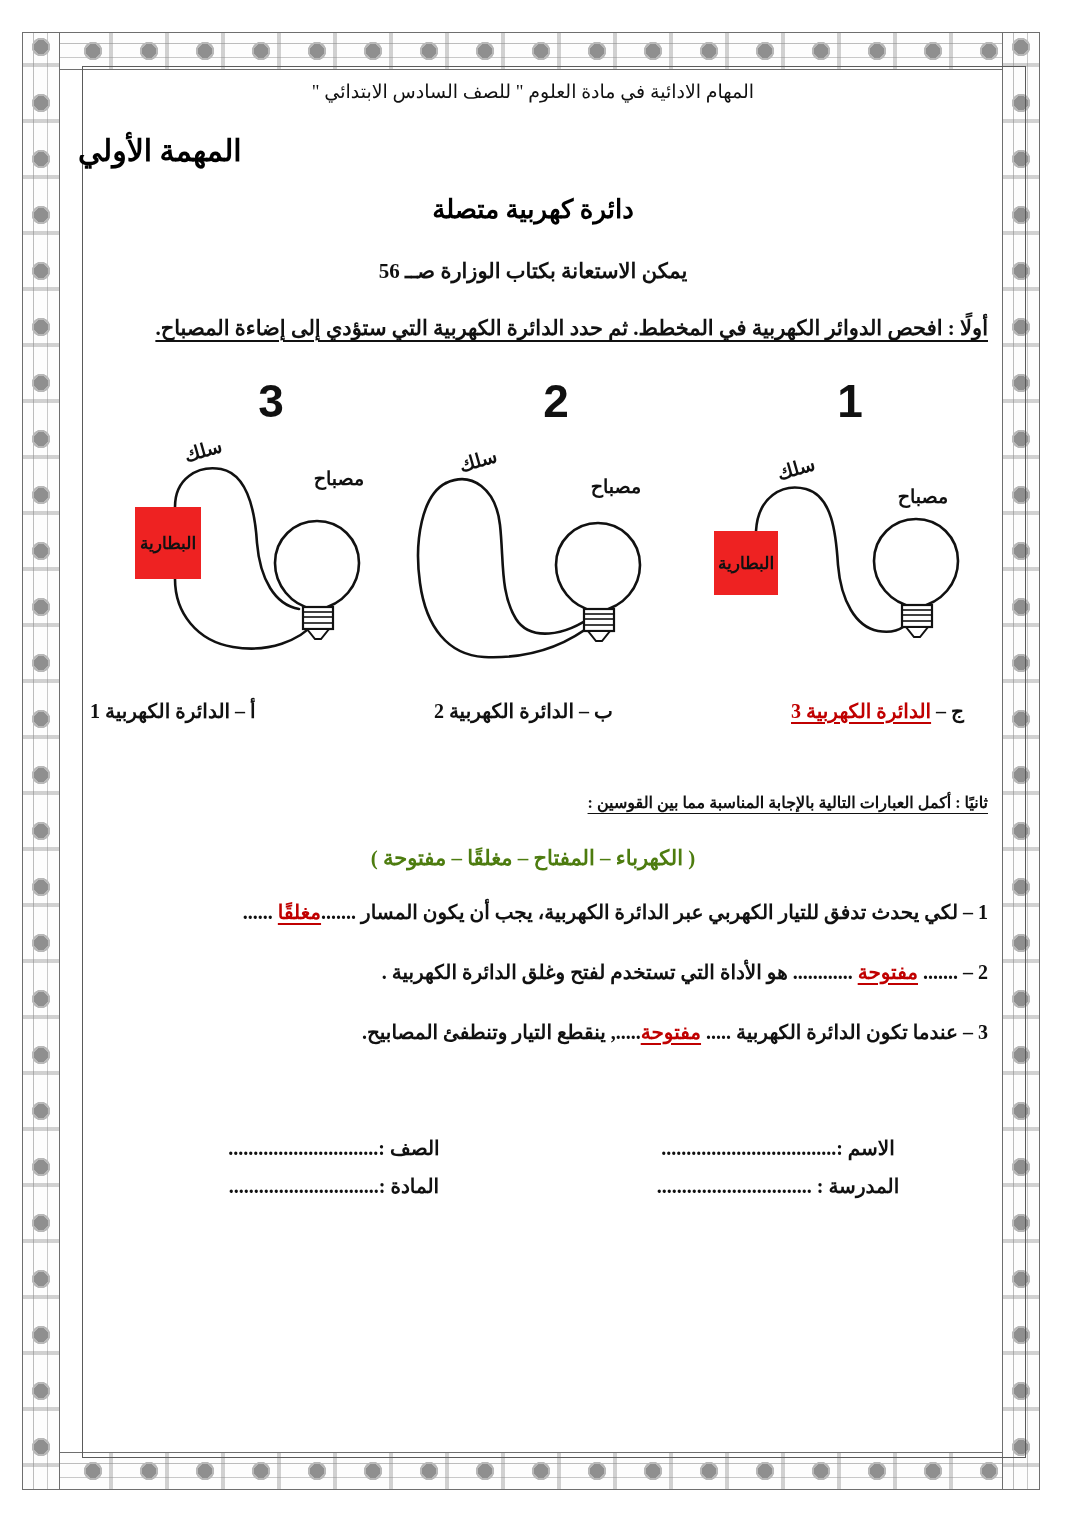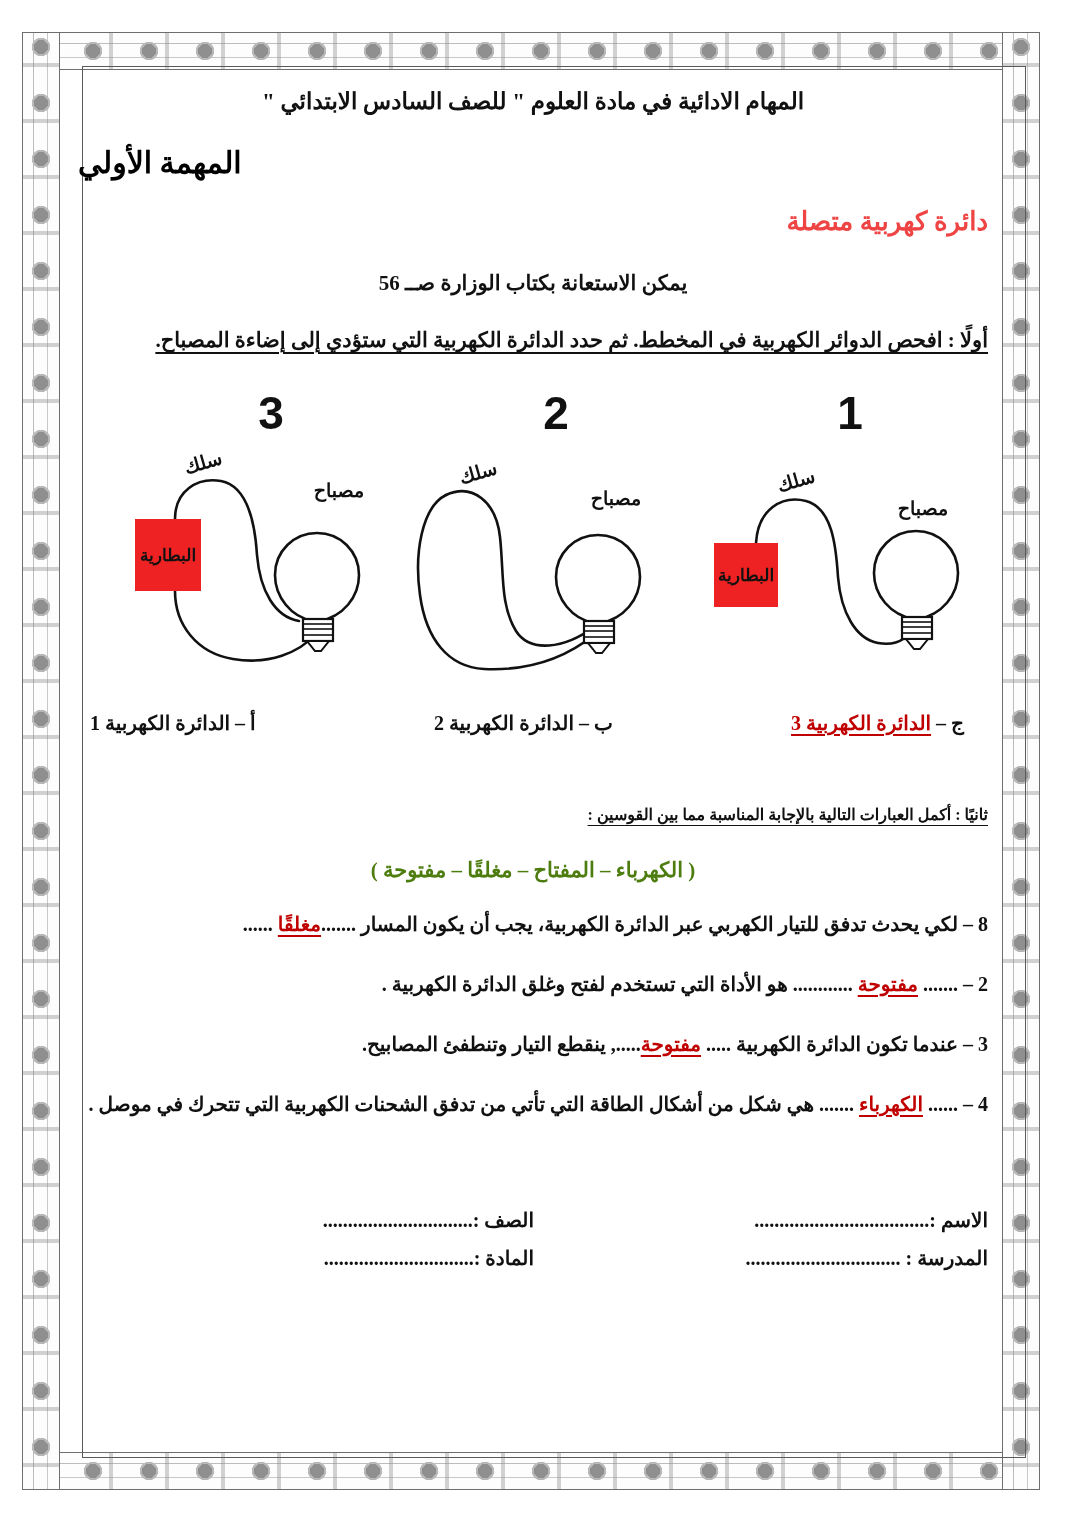--- a/index.html
+++ b/index.html
@@ -67,37 +67,38 @@
   
   .content{
     position:absolute;
     left:78px;top:60px;
     width:910px;
     text-align:right;
   }
 
   .doc-header{
     text-align:center;
-    font-weight:bold;
-    font-size:23px;
+    font-weight:normal;
+    font-size:19px;
     color:#111;
     letter-spacing:0;
-    margin:28px 0 0 0;
+    margin:20px 0 0 0;
   }
   .title-main{
     text-align:left;
     font-weight:bold;
     font-size:30px;
     color:#000;
     margin:30px 0 0 0;
   }
   .title-sub{
+    text-align:center;
     font-weight:bold;
     font-size:26px;
-    color:#ef4444;
+    color:#000000;
     margin:26px 0 0 0;
   }
   .ref-line{
     text-align:center;
     font-weight:bold;
     font-size:21px;
     color:#111;
     margin:34px 0 0 0;
   }
   .q-heading{
@@ -176,21 +177,21 @@
     font-weight:bold;
     font-size:20px;
     color:#111;
   }
   .ff-row{
     display:flex;
     justify-content:flex-start;
     gap:34px;
     line-height:1.9;
   }
-  .ff-cell{white-space:nowrap;}
+  .ff-cell{white-space:nowrap;text-align:center;}
   .ff-cell.right-col{width:420px;}
   .ff-cell.left-col{width:400px;}
   .dots{letter-spacing:1px;}
 </style>
 </head>
 <body>
 
 <div class="page">
 
   <div class="ornate-frame">
@@ -297,34 +298,31 @@
         <span>ج – </span><span class="ans-correct">الدائرة الكهربية 3</span>
       </span>
       <span>ب – الدائرة الكهربية 2</span>
       <span>أ – الدائرة الكهربية 1</span>
     </div>
 
     <div class="section2-heading">ثانيًا : أكمل العبارات التالية بالإجابة المناسبة مما بين القوسين :</div>
     <div class="bank">( الكهرباء – المفتاح – مغلقًا – مفتوحة )</div>
 
     <div class="fill-item">
-      <span>8 – لكي يحدث تدفق للتيار الكهربي عبر الدائرة الكهربية، يجب أن يكون المسار .......</span><span class="ink">مغلقًا</span><span> ......</span>
+      <span>1 – لكي يحدث تدفق للتيار الكهربي عبر الدائرة الكهربية، يجب أن يكون المسار .......</span><span class="ink">مغلقًا</span><span> ......</span>
     </div>
 
     <div class="fill-item">
       <span>2 – ....... </span><span class="ink">مفتوحة</span><span> ............ هو الأداة التي تستخدم لفتح وغلق الدائرة الكهربية .</span>
     </div>
 
     <div class="fill-item">
       <span>3 – عندما تكون الدائرة الكهربية ..... </span><span class="ink">مفتوحة</span><span>....., ينقطع التيار وتنطفئ المصابيح.</span>
     </div>
 
-    <div class="fill-item">
-      <span>4 – ...... </span><span class="ink">الكهرباء</span><span> ....... هي شكل من أشكال الطاقة التي تأتي من تدفق الشحنات الكهربية التي تتحرك في موصل .</span>
-    </div>
 
     <div class="footer-fields">
       <div class="ff-row">
         <span class="ff-cell right-col"><span>الاسم :</span><span class="dots">...................................</span></span>
         <span class="ff-cell left-col"><span>الصف :</span><span class="dots">..............................</span></span>
       </div>
       <div class="ff-row">
         <span class="ff-cell right-col"><span>المدرسة : </span><span class="dots">...............................</span></span>
         <span class="ff-cell left-col"><span>المادة :</span><span class="dots">..............................</span></span>
       </div>

